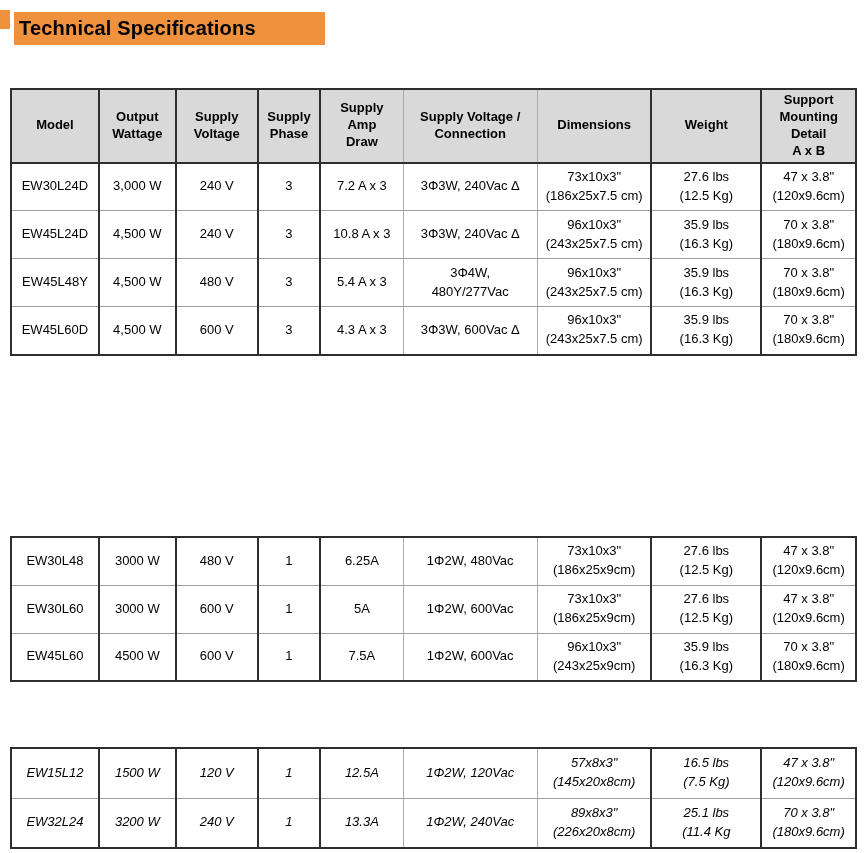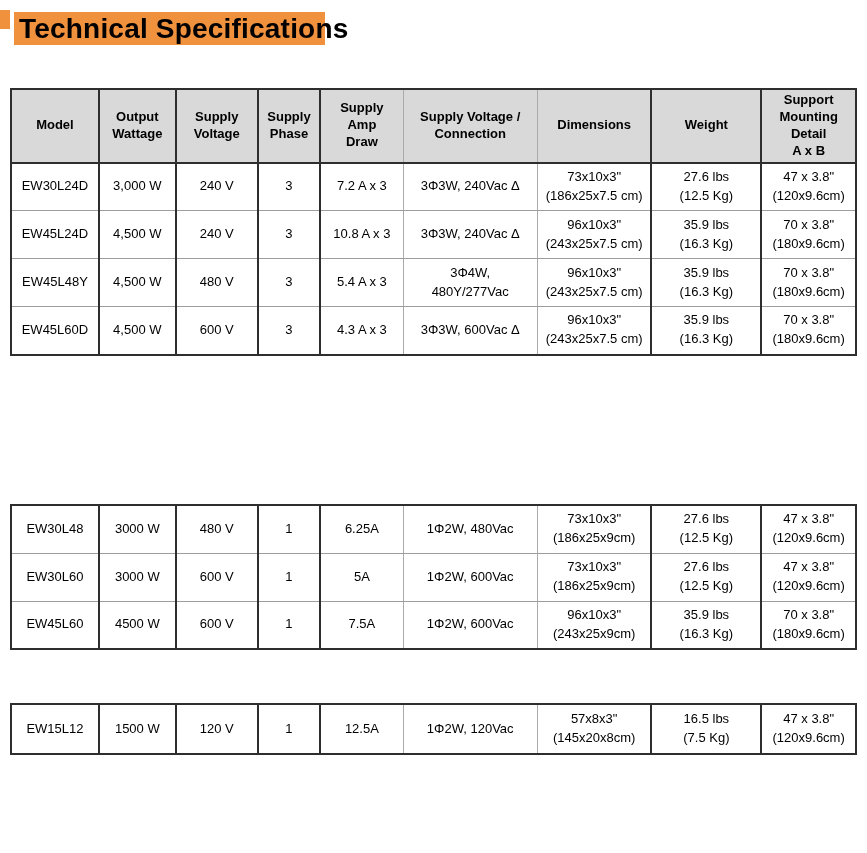--- a/index.html
+++ b/index.html
@@ -20,35 +20,35 @@
   }
   .corner-mark {
     position: absolute; left: 0; top: 10px;
     width: 10px; height: 19px;
     background: var(--title-bg);
   }
   .title-bar {
     position: absolute; left: 14px; top: 12px;
     width: 311px; height: 33px;
     background: var(--title-bg);
-    font-size: 28px; font-weight: bold;
+    font-size: 20px; font-weight: bold;
     line-height: 33px; padding-left: 5px;
     letter-spacing: 0.2px;
     white-space: nowrap;
   }
   table.spec {
     position: absolute; left: 10px;
     width: 847px;
     border-collapse: collapse;
     table-layout: fixed;
     border: 2px solid var(--border-dark);
   }
   #table-0 { top: 88px; }
-  #table-1 { top: 504px; }
-  #table-2 { top: 703px; }
+  #table-1 { top: 536px; }
+  #table-2 { top: 747px; font-style: italic; }
   th, td {
     border-bottom: 1px solid #9d9d9d;
     font-size: 13px;
     text-align: center;
     vertical-align: middle;
     white-space: pre-line;
     padding: 2px 3px;
   }
   th {
     background: var(--header-bg);
@@ -244,14 +244,28 @@
         <td class="c3">1</td>
         <td class="c4">12.5A</td>
         <td class="c5">1Φ2W, 120Vac</td>
         <td class="c6">57x8x3"
 (145x20x8cm)</td>
         <td class="c7">16.5 lbs
 (7.5 Kg)</td>
         <td class="c8">47 x 3.8"
 (120x9.6cm)</td>
       </tr>
+      <tr>
+        <td class="c0">EW32L24</td>
+        <td class="c1">3200 W</td>
+        <td class="c2">240 V</td>
+        <td class="c3">1</td>
+        <td class="c4">13.3A</td>
+        <td class="c5">1Φ2W, 240Vac</td>
+        <td class="c6">89x8x3"
+(226x20x8cm)</td>
+        <td class="c7">25.1 lbs
+(11.4 Kg</td>
+        <td class="c8">70 x 3.8"
+(180x9.6cm)</td>
+      </tr>
     </tbody>
   </table>
 
 </body></html>

